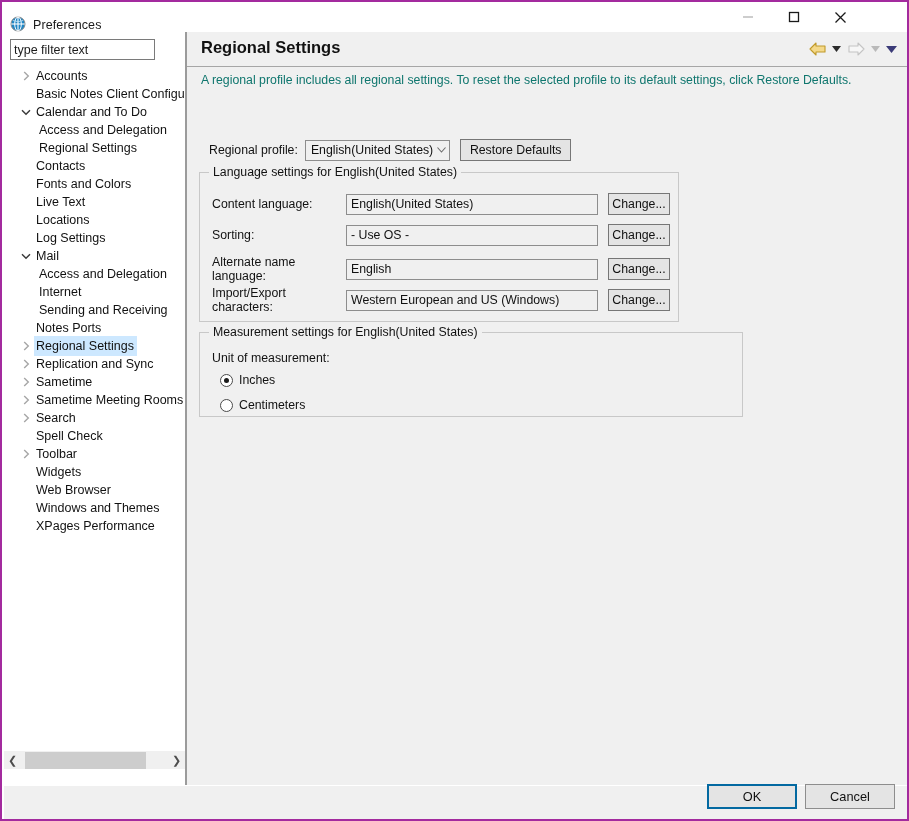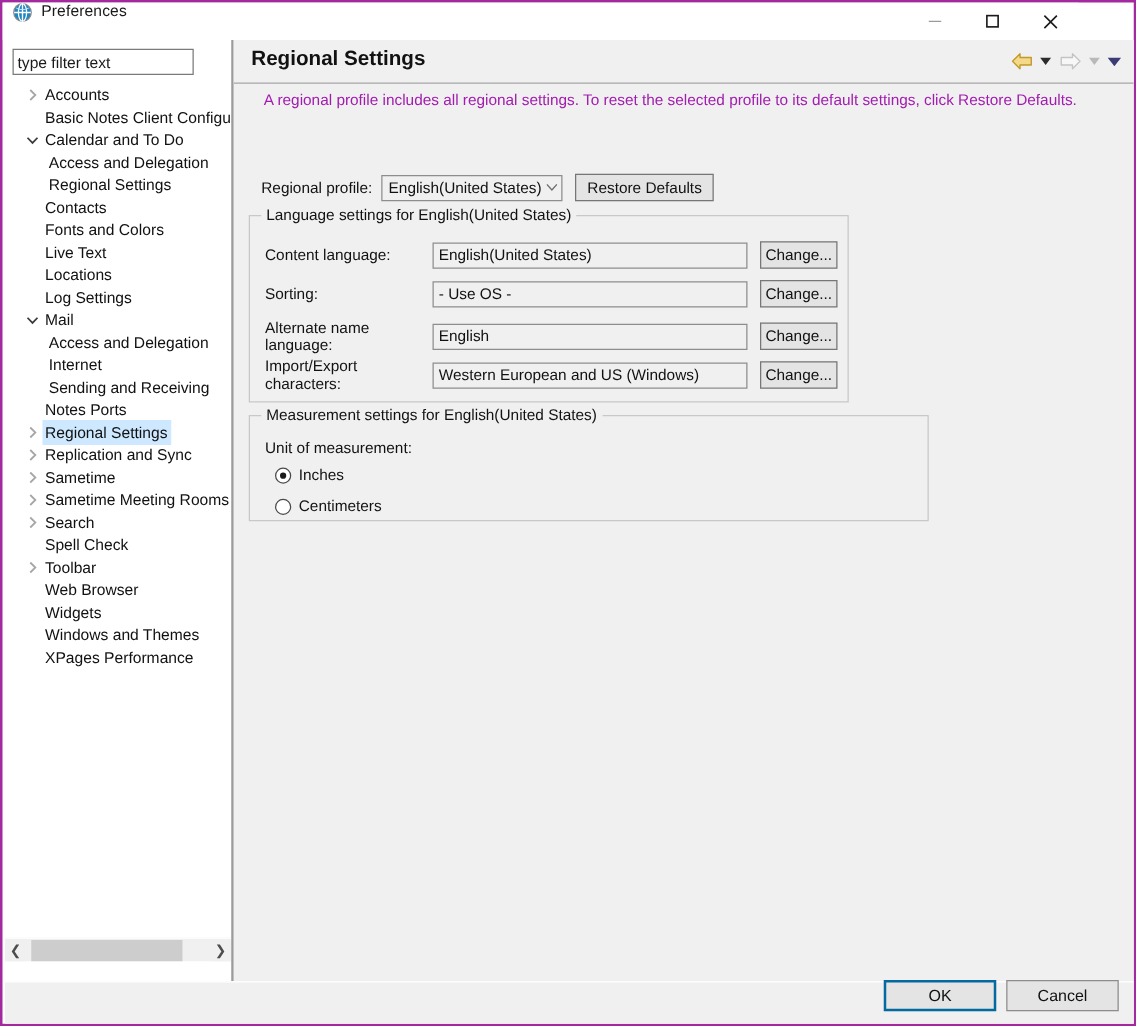--- a/index.html
+++ b/index.html
@@ -23,21 +23,21 @@
   }
 
   
   #titlebar {
     position: absolute;
     left: 0; top: 0;
     width: 861px;
     height: 30px;
     background: #ffffff;
     display: flex;
-    align-items: flex-start;
+    align-items: flex-end;
   }
   #app-icon {
     width: 16px; height: 16px;
     margin-left: 8px;
     margin-right: 7px;
     flex: none;
   }
   #title-text {
     font-size: 12.5px;
     color: #1a1a1a;
@@ -202,22 +202,21 @@
   .nav-arrow-btn { width: 22px; }
   .nav-caret { width: 15px; }
 
   #intro-text {
     position: absolute;
     left: 14px;
     top: 40px;
     width: 670px;
     font-size: 12.3px;
     line-height: 16px;
-    color: #a21caf;
-    margin-left: 10px;
+    color: #0f766e;
   }
 
   
   #profile-row {
     position: absolute;
     left: 22px;
     top: 107px;
     display: flex;
     align-items: center;
   }
@@ -543,24 +542,24 @@
         </div>
         <div class="tree-row lvl0">
           <span class="twisty">
             <svg width="7" height="10" viewBox="0 0 7 10">
               <path d="M1.2 1 L5.3 5 L1.2 9" fill="none" stroke="#a6a6a6" stroke-width="1.4"></path>
             </svg>
           </span>
           <span class="label">Toolbar</span>
         </div>
         <div class="tree-row lvl0 noarrow">
+          <span class="label">Widgets</span>
+        </div>
+        <div class="tree-row lvl0 noarrow">
           <span class="label">Web Browser</span>
-        </div>
-        <div class="tree-row lvl0 noarrow">
-          <span class="label">Widgets</span>
         </div>
         <div class="tree-row lvl0 noarrow">
           <span class="label">Windows and Themes</span>
         </div>
         <div class="tree-row lvl0 noarrow">
           <span class="label">XPages Performance</span>
         </div>
       </div>
   </div>
 

